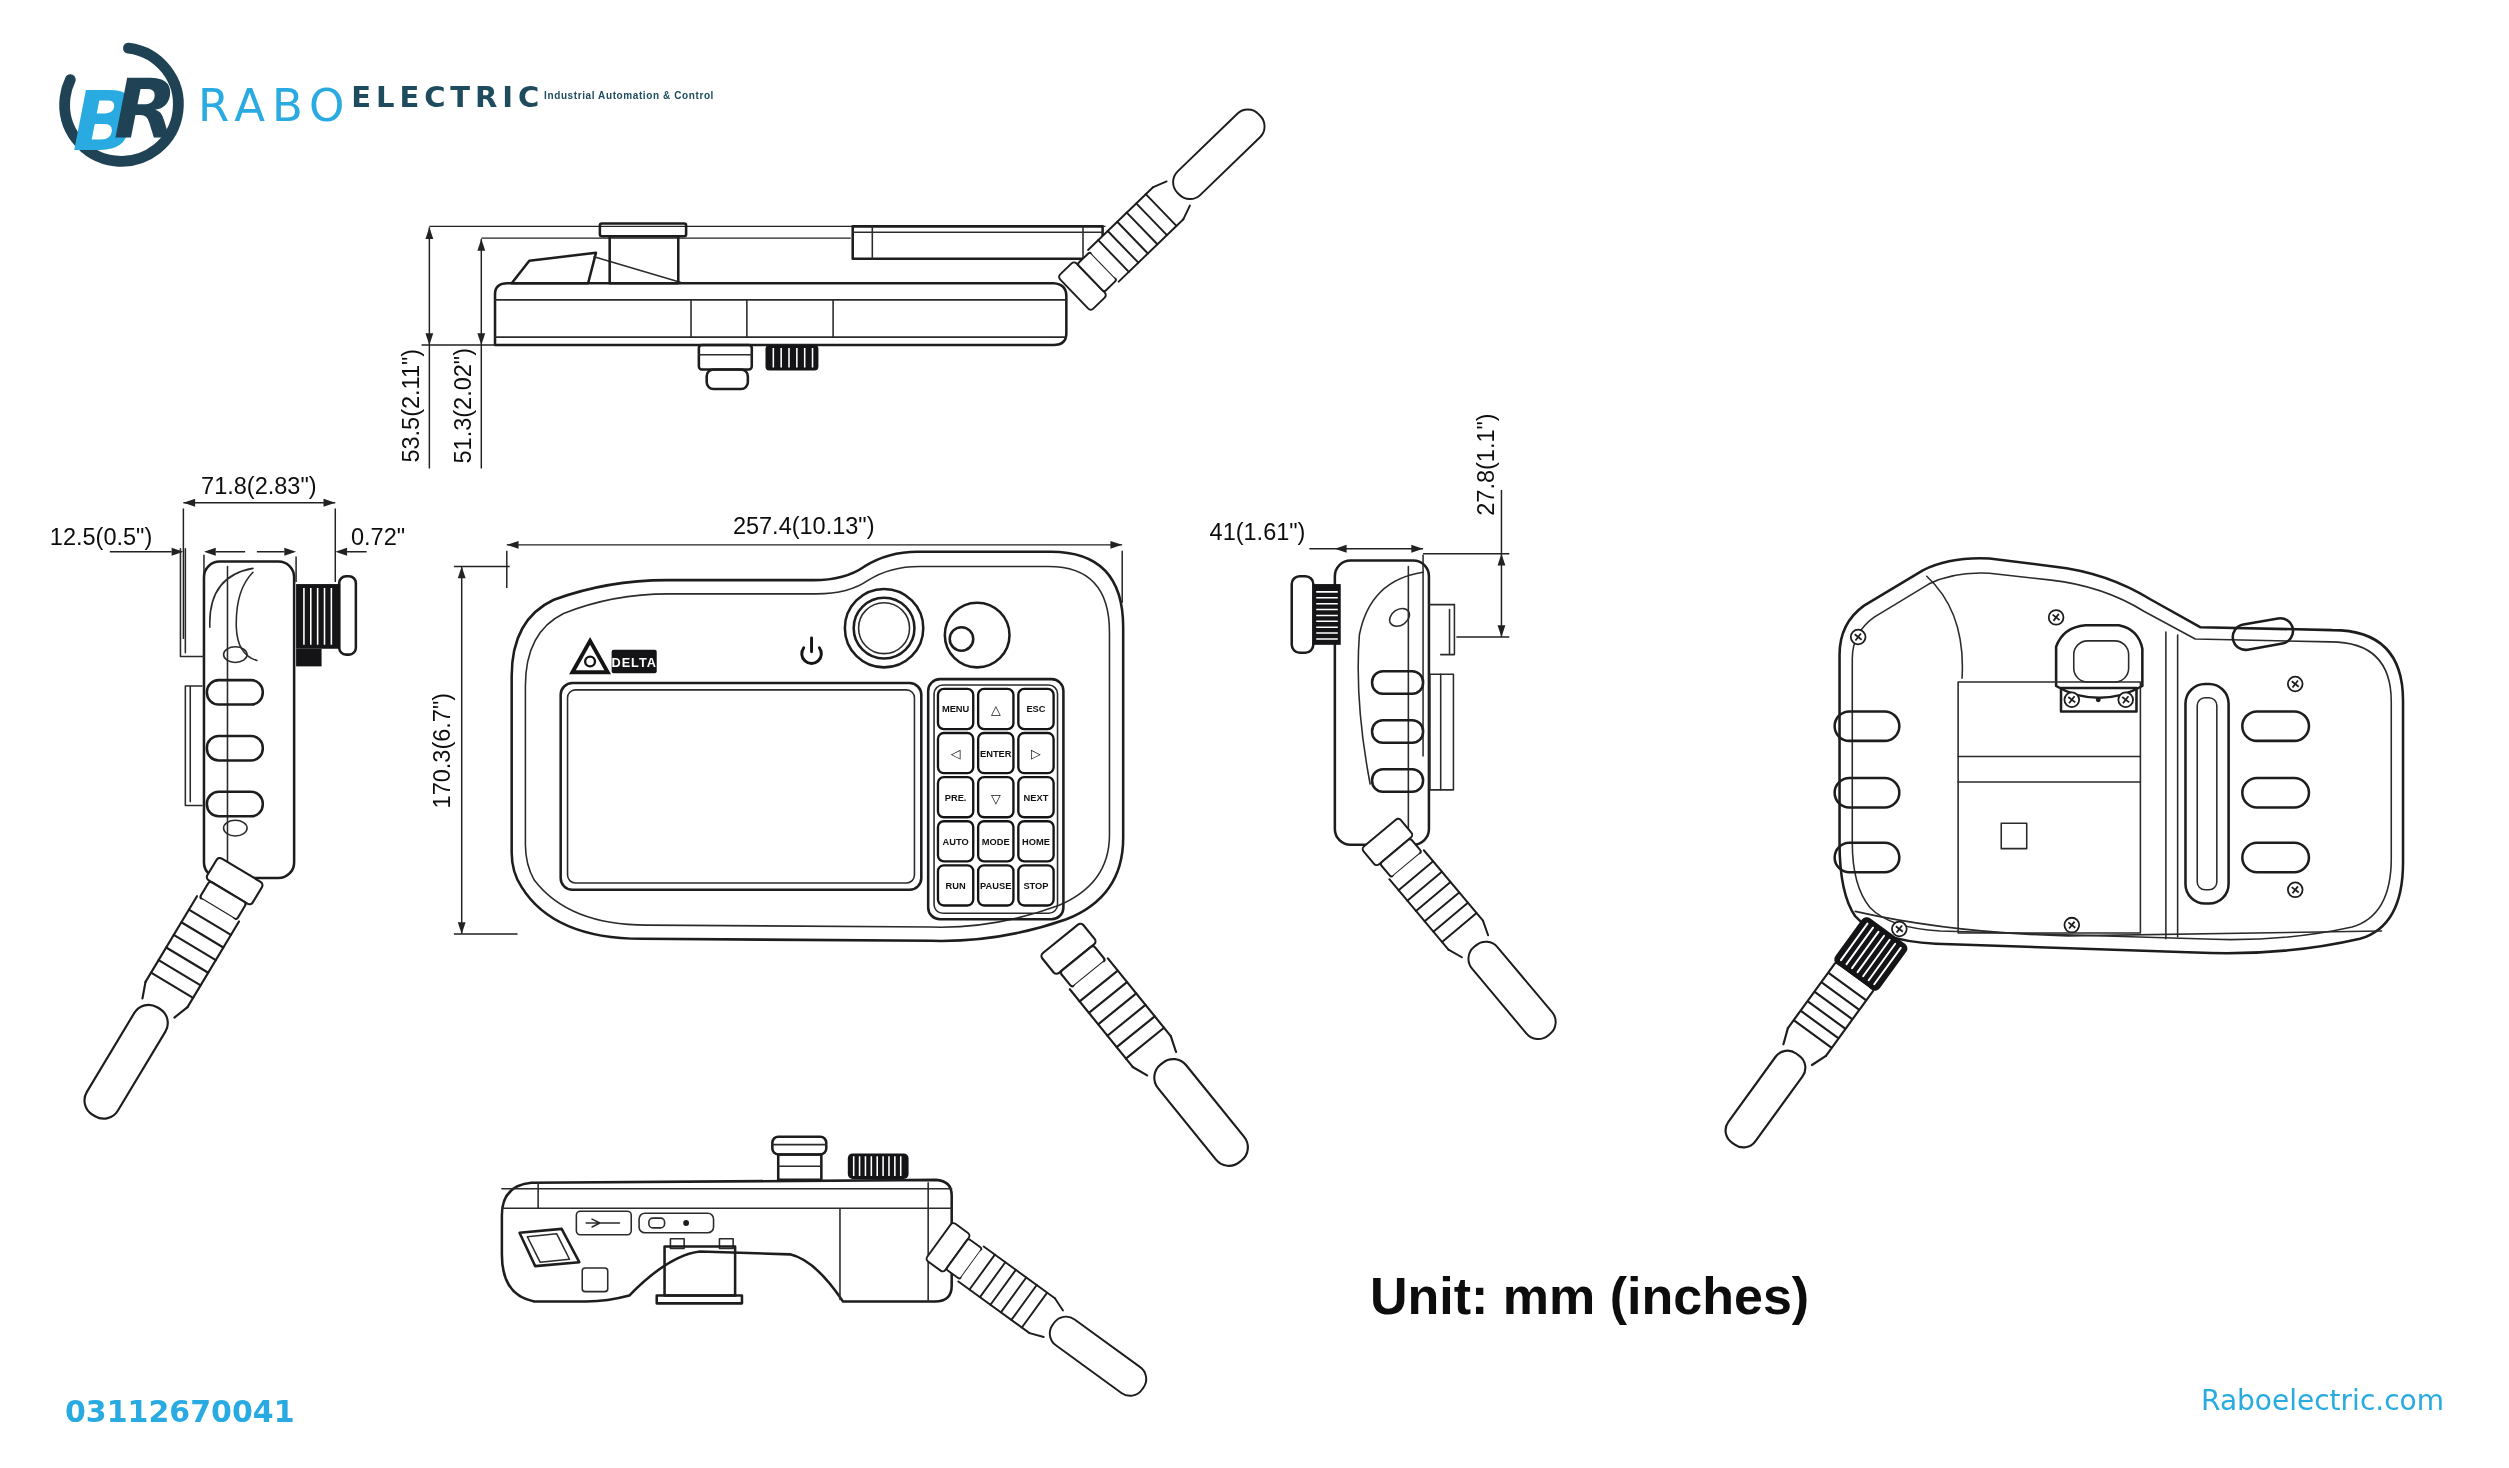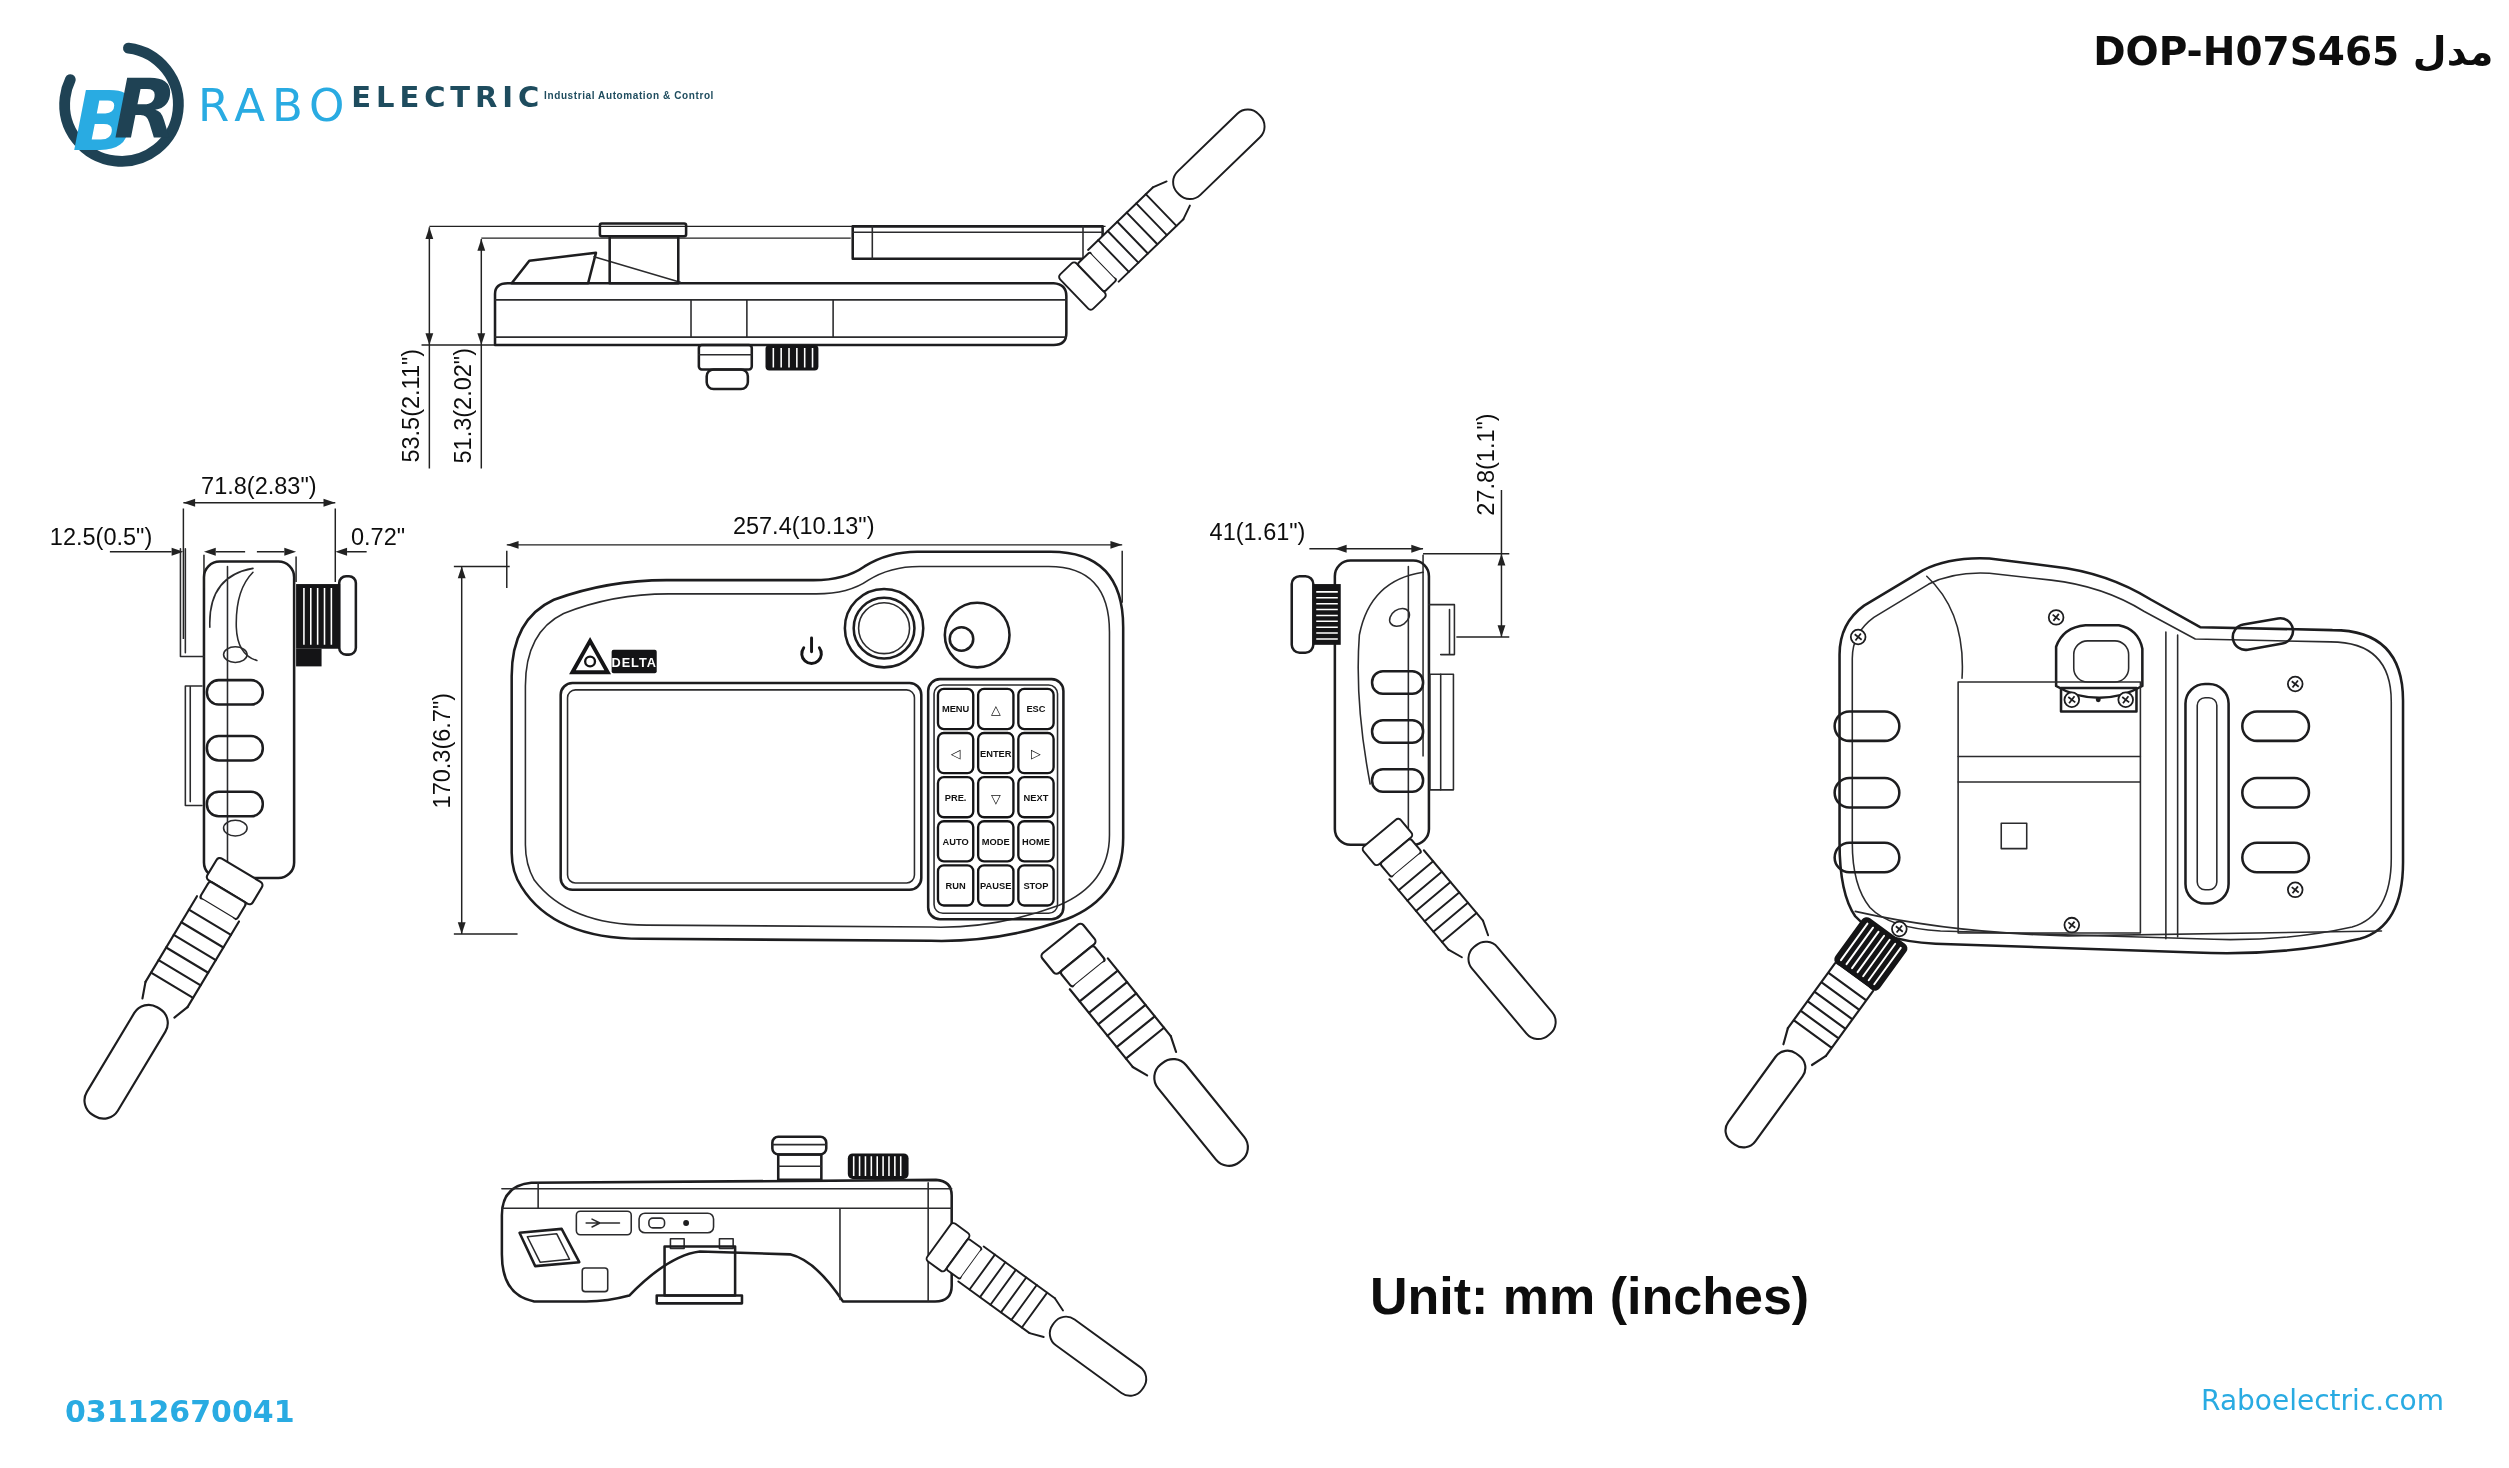--- a/index.html
+++ b/index.html
@@ -53,21 +53,20 @@
       <text x="68" y="118" font-family="DejaVu Sans, sans-serif" font-size="84" font-weight="bold" font-style="italic" fill="#1f4254">R</text>
     </svg>
     <div class="logo-text">
       <div class="logo-rabo">RABO</div>
       <div class="logo-electric">ELECTRIC</div>
       <div class="logo-tagline">Industrial Automation &amp; Control</div>
     </div>
   </div>
 
   <div class="title-block">
-    <div class="title-line2">مدل DOP-H07S465</div>
   </div>
 
   <svg class="drawing" width="2509" height="1468" viewBox="0 0 2560 1498">
 
     <defs>
       <g id="cable-std" stroke="#1d1d1f" stroke-width="2.2" fill="#fff" stroke-linejoin="round" stroke-linecap="round">
         <rect x="-27" y="0" width="54" height="26" rx="4"></rect>
         <rect x="-22" y="26" width="44" height="20" rx="3"></rect>
         <rect x="-25" y="46" width="50" height="102" rx="8" stroke="none"></rect>
         <path d="M -25,46 L -25,148 M 25,46 L 25,148" fill="none"></path>

